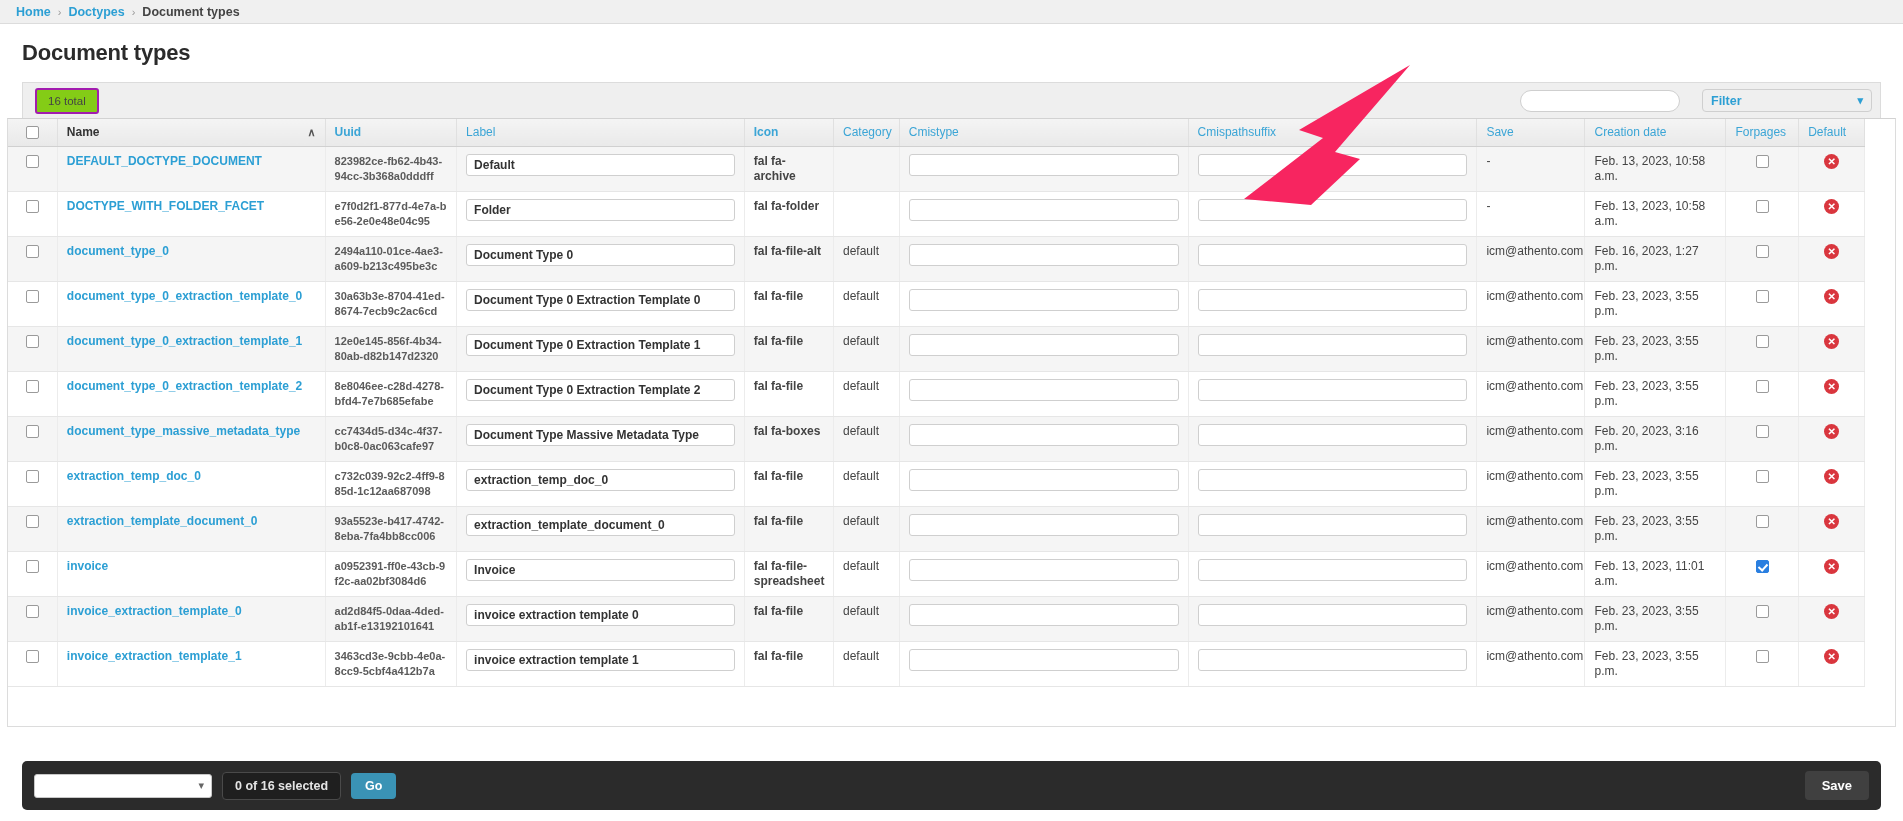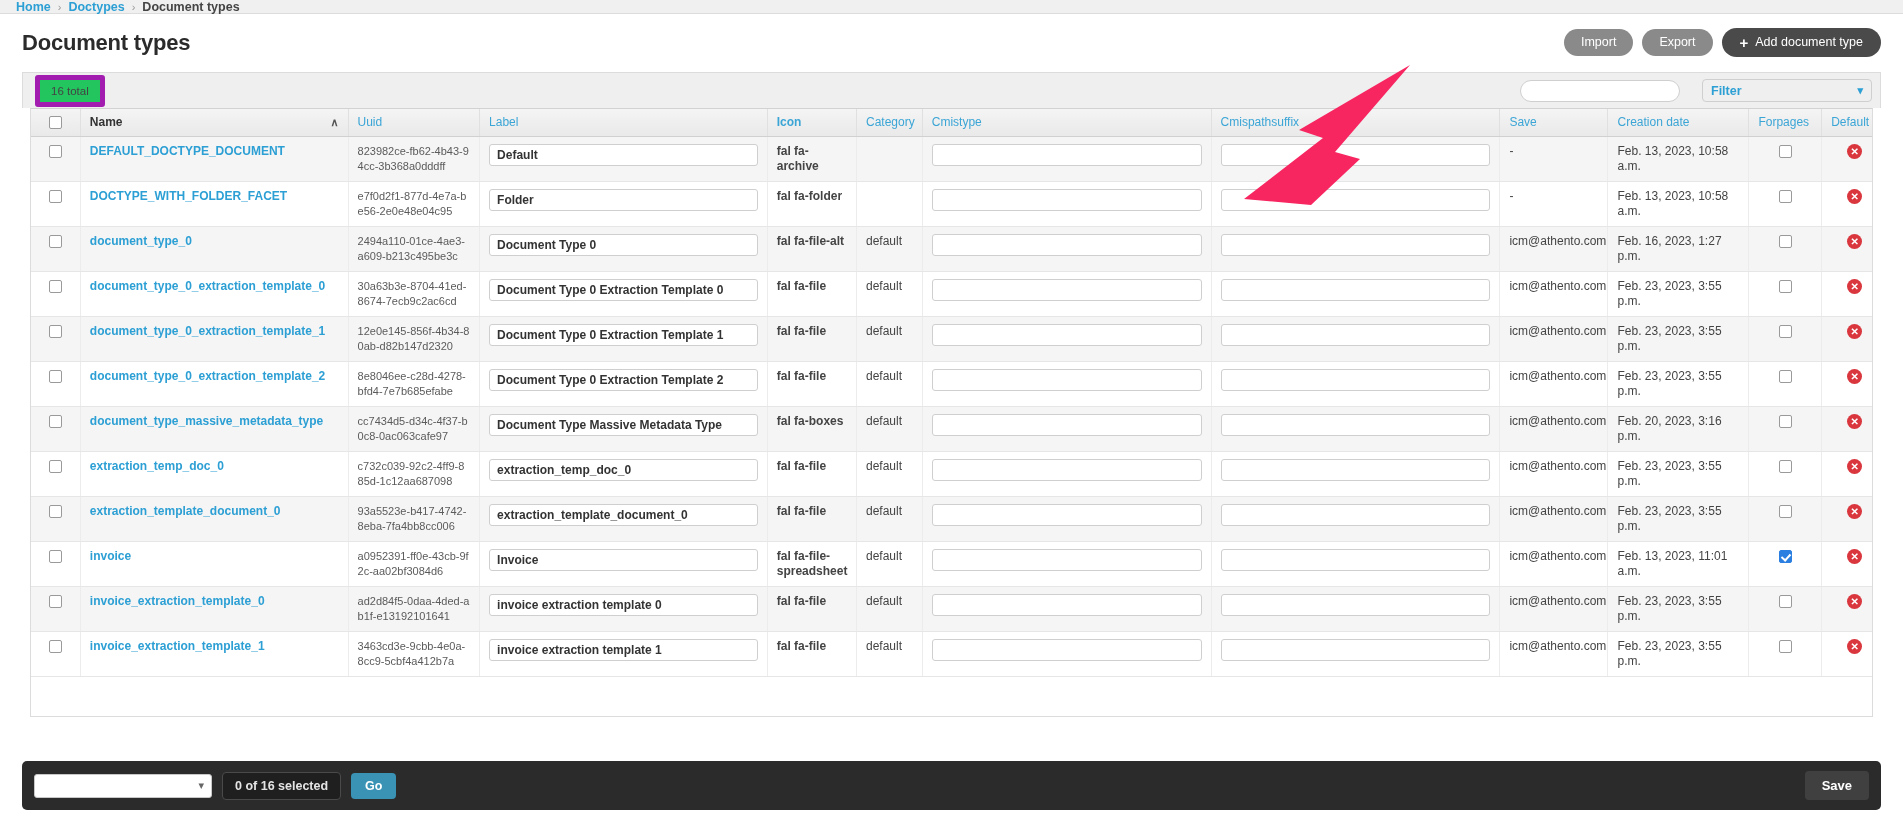--- a/index.html
+++ b/index.html
@@ -8,21 +8,21 @@
     width:1903px; height:821px;
     font-family:"Liberation Sans", sans-serif;
     background:#ffffff;
     color:#333;
     overflow:hidden;
     position:relative;
   }
 
   
   .breadcrumb-bar {
-    height:14px;
+    height:24px;
     background:#f0f0f0;
     border-bottom:1px solid #dcdcdc;
     display:flex;
     align-items:center;
     padding:0 16px;
     font-size:12.5px;
     gap:7px;
   }
   .crumb-link { color:#2c9fd4; text-decoration:none; font-weight:bold; }
   .crumb-sep { color:#999; font-size:11px; }
@@ -57,22 +57,22 @@
     margin:0 22px;
     height:36px;
     background:#efefef;
     border:1px solid #dcdcdc;
     border-bottom:none;
     display:flex; align-items:center;
     padding:0 8px 0 10px;
     position:relative;
   }
   .total-badge {
-    background:#22c55e;
-    border:5px solid #a21caf;
+    background:#84cc16;
+    border:2px solid #a21caf;
     border-radius:3px;
     font-size:11.5px;
     color:#444;
     padding:5px 11px;
     margin-left:2px;
   }
   .toolbar-right {
     margin-left:auto;
     display:flex; align-items:center; gap:22px;
   }
@@ -89,21 +89,21 @@
     border-radius:4px;
     display:flex; align-items:center; justify-content:space-between;
     padding:0 8px;
     font-size:12.5px; color:#2c9fd4; font-weight:bold;
     cursor:pointer;
   }
   .chev { color:#2c9fd4; font-size:11px; }
 
   
   .table-wrap {
-    margin:0 30px;
+    margin:0 7px;
     border:1px solid #dcdcdc;
     border-top:1px solid #d2d2d2;
     height:609px;
     overflow:hidden;
     background:#fff;
   }
   table { border-collapse:collapse; width:1857px; table-layout:fixed; }
   thead th {
     background:linear-gradient(#f4f4f4,#e9e9e9);
     border-bottom:1px solid #d0d0d0;
@@ -127,21 +127,21 @@
     color:#444;
     padding:7px 9px;
     vertical-align:top;
     line-height:1.25;
   }
   tbody tr.odd td { background:#f5f5f5; }
   tbody tr.even td { background:#ffffff; }
 
   td.c-check, th.c-check { width:42px; text-align:center; padding-left:0; padding-right:0;}
   th.c-name, td.c-name { width:228px; }
-  th.c-uuid, td.c-uuid { width:112px; }
+  th.c-uuid, td.c-uuid { width:112px;font-weight:bold; }
   th.c-label, td.c-label { width:245px; }
   th.c-icon, td.c-icon { width:76px;font-weight:bold; }
   th.c-cat, td.c-cat { width:56px; }
   th.c-cmistype, td.c-cmistype { width:246px; }
   th.c-cmispath, td.c-cmispath { width:246px; }
   th.c-user, td.c-user { width:92px; }
   th.c-date, td.c-date { width:120px; }
   th.c-forpages, td.c-forpages { width:62px; text-align:center; }
   th.c-default, td.c-default { width:56px; text-align:center; }
 
@@ -254,28 +254,20 @@
 <div class="breadcrumb-bar">
   <a class="crumb-link" href="#">Home</a>
   <span class="crumb-sep">›</span>
   <a class="crumb-link" href="#">Doctypes</a>
   <span class="crumb-sep">›</span>
   <span class="crumb-current">Document types</span>
 </div>
 
 <div class="page-head">
   <div class="page-title">Document types</div>
-  <div class="head-actions">
-    <button class="btn btn-grey">Import</button>
-    <button class="btn btn-grey">Export</button>
-    <button class="btn btn-dark">
-      <span class="plus-ico">+</span>
-      <span>Add document type</span>
-    </button>
-  </div>
 </div>
 
 <div class="toolbar">
   <div class="total-badge">16 total</div>
   <div class="toolbar-right">
     <input class="search-box" type="text" placeholder="" style="">
     <div class="filter-select">
       <span>Filter</span>
       <span class="chev">▾</span>
     </div>

